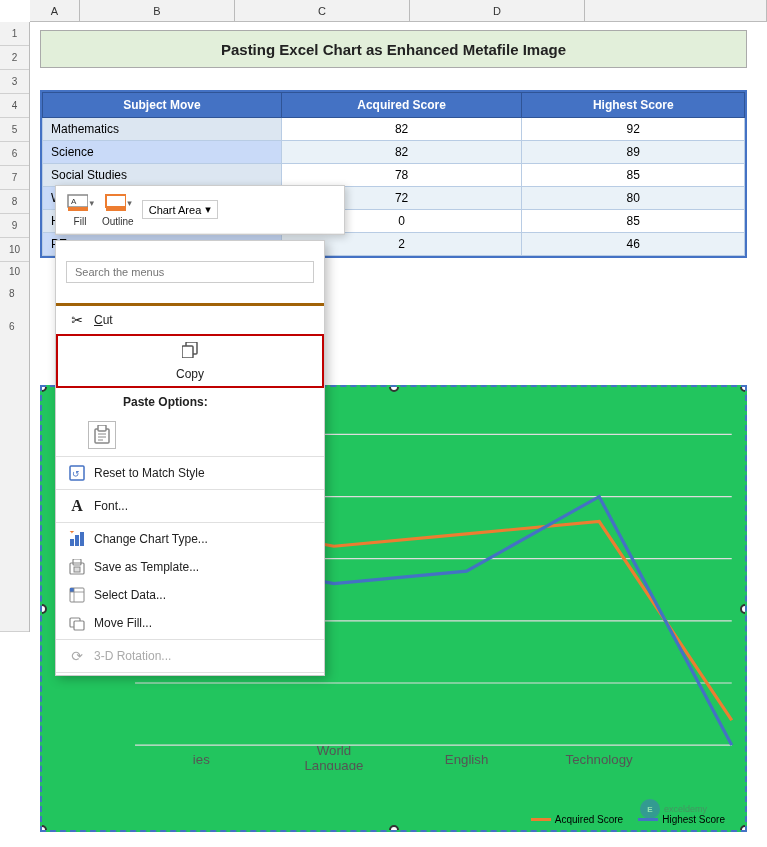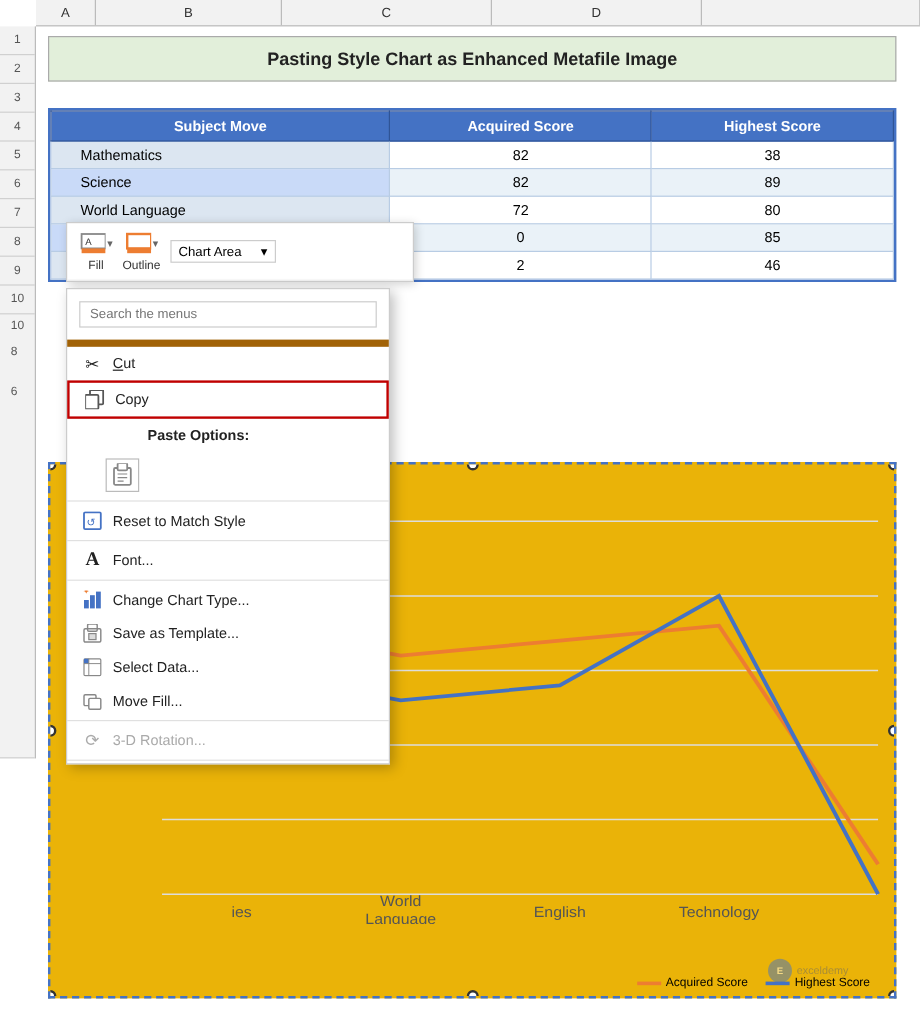--- a/index.html
+++ b/index.html
@@ -52,21 +52,21 @@
     }
     .data-table th {
       background: #4472c4;
       color: white;
       padding: 5px 8px;
       border: 1px solid #2f5496;
       text-align: center;
       font-weight: bold;
     }
     .data-table td {
-      padding: 4px 24px;
+      padding: 4px 8px;
       border: 1px solid #b8cce4;
       text-align: center;
     }
     .data-table td.subject-col {
       text-align: left;
       background: #dce6f1;
       font-weight: normal;
     }
     .data-table tr:nth-child(even) td {
       background: #eaf2f8;
@@ -76,21 +76,21 @@
     }
 
     
     .chart-area {
       position: absolute;
       top: 385px;
       left: 40px;
       right: 20px;
       bottom: 15px;
       border: 2px dashed #4472c4;
-      background: #eab308;
+      background: #22c55e;
       overflow: hidden;
     }
 
     .selection-handle {
       position: absolute;
       width: 10px;
       height: 10px;
       border-radius: 50%;
       background: white;
       border: 2px solid #333;
@@ -170,38 +170,38 @@
       justify-content: center;
       position: relative;
     }
     .chart-area-dropdown {
       display: flex;
       align-items: center;
       border: 1px solid #ccc;
       padding: 2px 6px;
       font-size: 11px;
       background: white;
-      gap: 16px;
+      gap: 4px;
       cursor: pointer;
     }
 
     
     .context-menu {
       position: absolute;
       top: 240px;
       left: 55px;
       width: 270px;
       background: white;
       border: 1px solid #ccc;
       box-shadow: 3px 3px 10px rgba(0,0,0,0.25);
       z-index: 200;
     }
     .menu-search {
-      padding: 10px 10px;
-      border-bottom: 6px solid #a16207;
+      padding: 20px 10px;
+      border-bottom: 3px solid #a16207;
     }
     .menu-search input {
       width: 100%;
       border: 1px solid #ccc;
       padding: 4px 8px;
       font-size: 11px;
       color: #888;
       outline: none;
     }
     .menu-item {
@@ -209,20 +209,21 @@
       align-items: center;
       padding: 5px 12px;
       font-size: 12px;
       color: #222;
       cursor: pointer;
       gap: 8px;
     }
     .menu-item.highlighted {
       border: 2px solid #c00000;
       background: white;
+      flex-direction: column;
     }
     .menu-item.bold-label {
       font-weight: bold;
       gap: 37px;
     }
     .menu-item.disabled {
       color: #aaa;
       cursor: default;
     }
     .menu-icon {
@@ -335,42 +336,47 @@
     <div class="rn">5</div>
     <div class="rn">6</div>
     <div class="rn">7</div>
     <div class="rn">8</div>
     <div class="rn">9</div>
     <div class="rn">10</div>
     <div class="rn" style="height:370px;align-items:flex-start;padding-top:4px;">10<br><br>8<br><br><br>6</div>
   </div>
 
   <div class="title-banner">
-    <span>Pasting Style Chart as Enhanced Metafile Image</span>
+    <span>Pasting Excel Chart as Enhanced Metafile Image</span>
   </div>
 
   <div class="data-table">
     <table>
       <thead>
         <tr>
           <th>Subject Move</th>
           <th>Acquired Score</th>
           <th>Highest Score</th>
         </tr>
       </thead>
       <tbody id="table-body">
       <tr>
             <td class="subject-col">Mathematics</td>
             <td>82</td>
-            <td>38</td>
+            <td>92</td>
           </tr>
           <tr>
             <td class="subject-col">Science</td>
             <td>82</td>
             <td>89</td>
+          </tr>
+          <tr>
+            <td class="subject-col">Social Studies</td>
+            <td>78</td>
+            <td>85</td>
           </tr>
           <tr>
             <td class="subject-col">World Language</td>
             <td>72</td>
             <td>80</td>
           </tr>
           <tr>
             <td class="subject-col">History</td>
             <td>0</td>
             <td>85</td>

